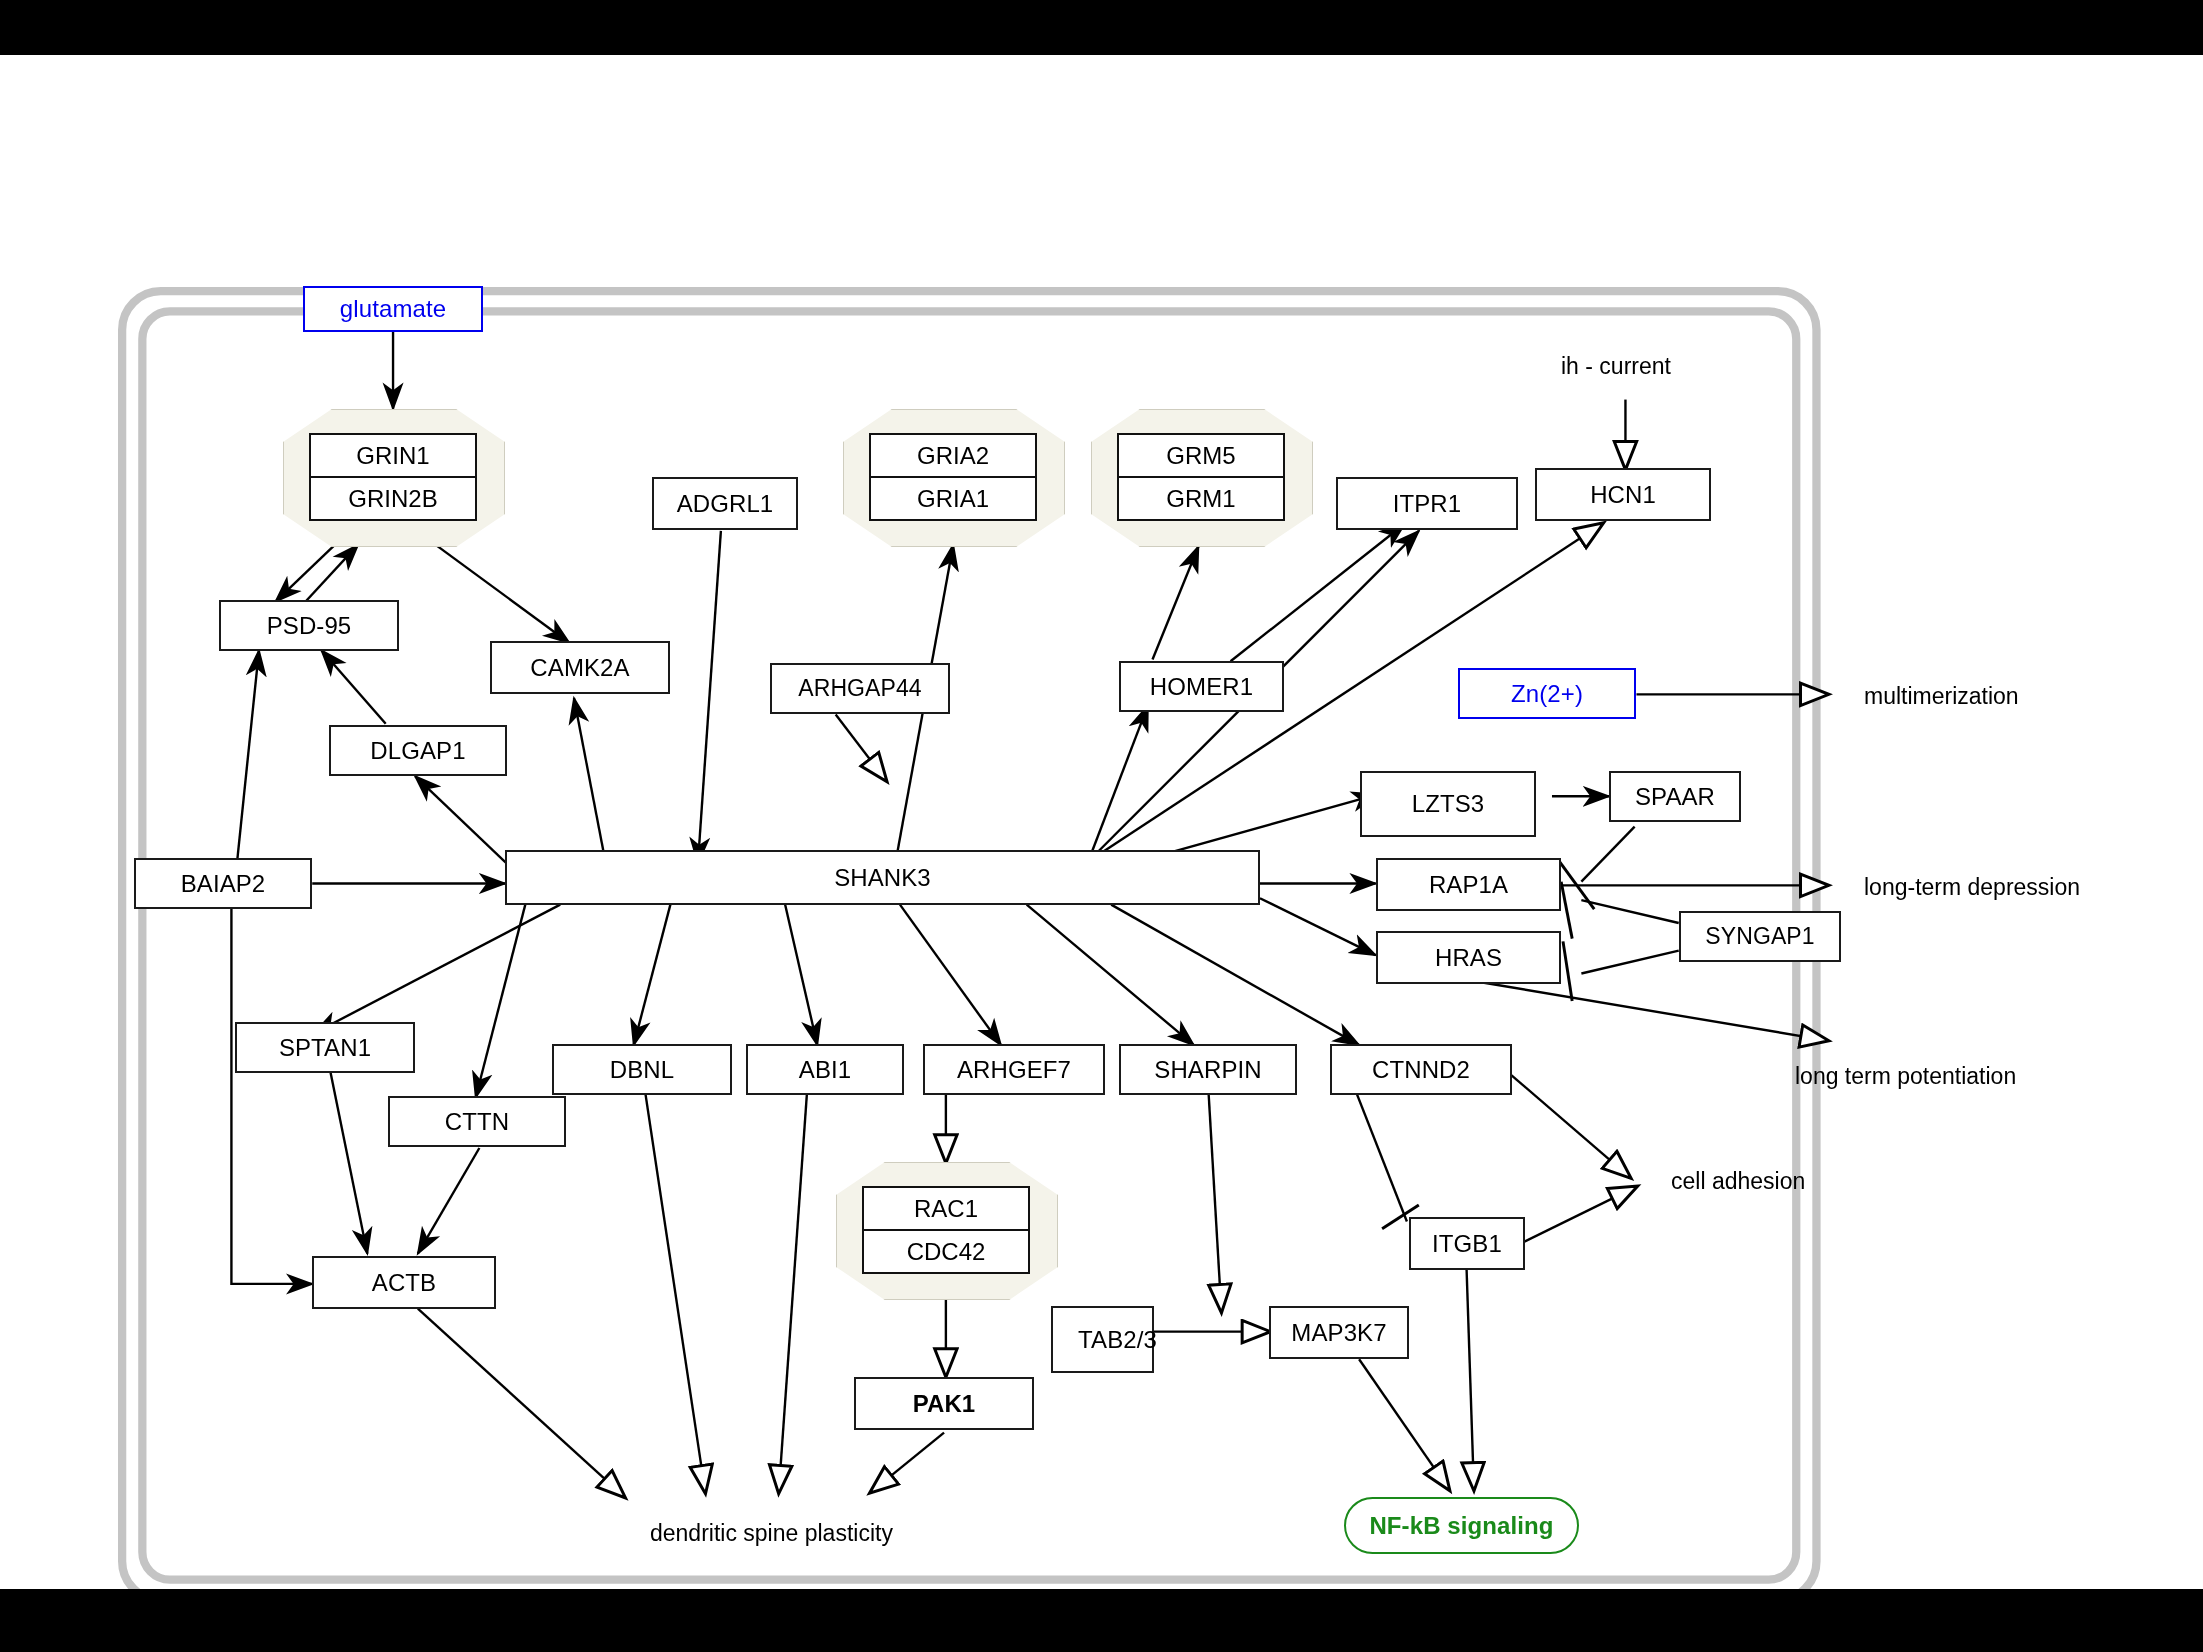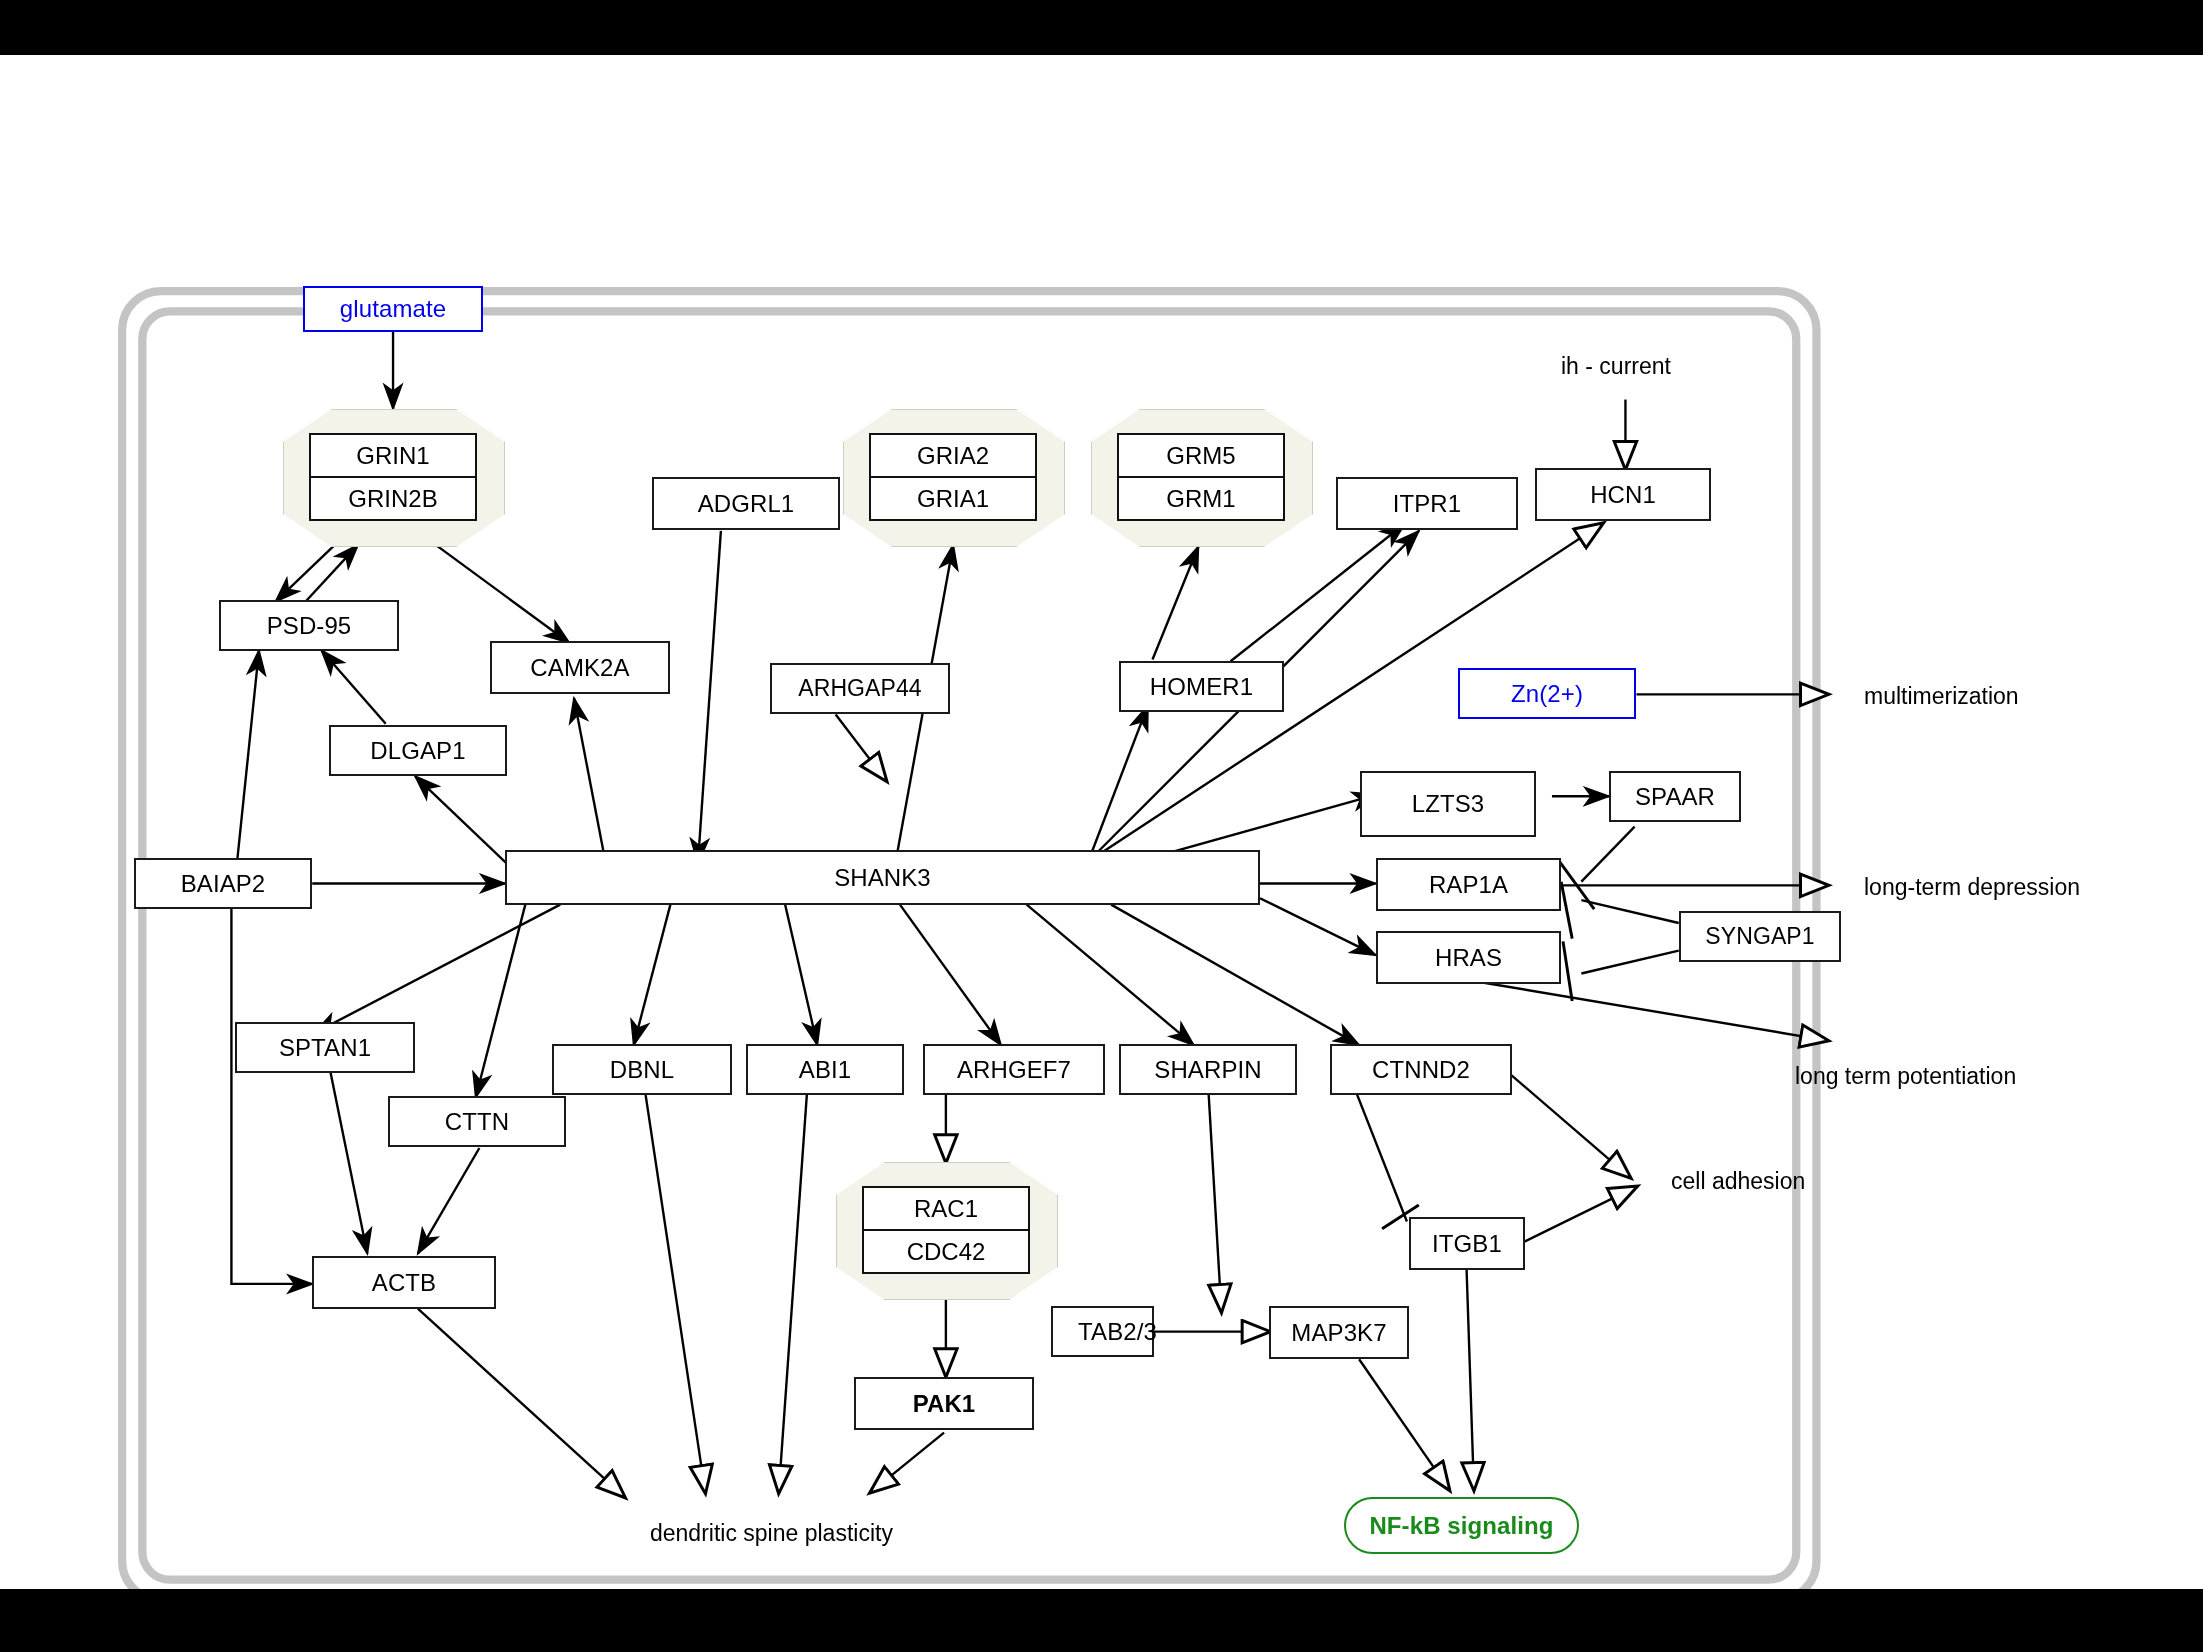--- a/index.html
+++ b/index.html
@@ -242,21 +242,21 @@
     </div>
 
     <div class="complex" style="left:283px; top:354px; width:220px; height:136px;">
       <div class="halo"></div>
       <div class="members">
         <div class="mem">GRIN1</div>
         <div class="mem">GRIN2B</div>
       </div>
     </div>
 
-    <div class="node" style="left:652px; top:422px; width:188px; height:53px;">
+    <div class="node" style="left:652px; top:422px; width:146px; height:53px;">
       <span>ADGRL1</span>
     </div>
 
     <div class="complex" style="left:843px; top:354px; width:220px; height:136px;">
       <div class="halo"></div>
       <div class="members">
         <div class="mem">GRIA2</div>
         <div class="mem">GRIA1</div>
       </div>
     </div>
@@ -366,21 +366,21 @@
       <div class="members">
         <div class="mem">RAC1</div>
         <div class="mem">CDC42</div>
       </div>
     </div>
 
     <div class="node" style="left:1409px; top:1162px; width:116px; height:53px;">
       <span>ITGB1</span>
     </div>
 
-    <div class="node" style="left:1051px; top:1251px; width:103px; height:51px;padding-left:30px;">
+    <div class="node" style="left:1051px; top:1251px; width:103px; height:67px;padding-left:30px;">
       <span>TAB2/3</span>
     </div>
 
     <div class="node" style="left:1269px; top:1251px; width:140px; height:53px;">
       <span>MAP3K7</span>
     </div>
 
     <div class="node" style="left:854px; top:1322px; width:180px; height:53px;font-weight:bold;">
       <span>PAK1</span>
     </div>

